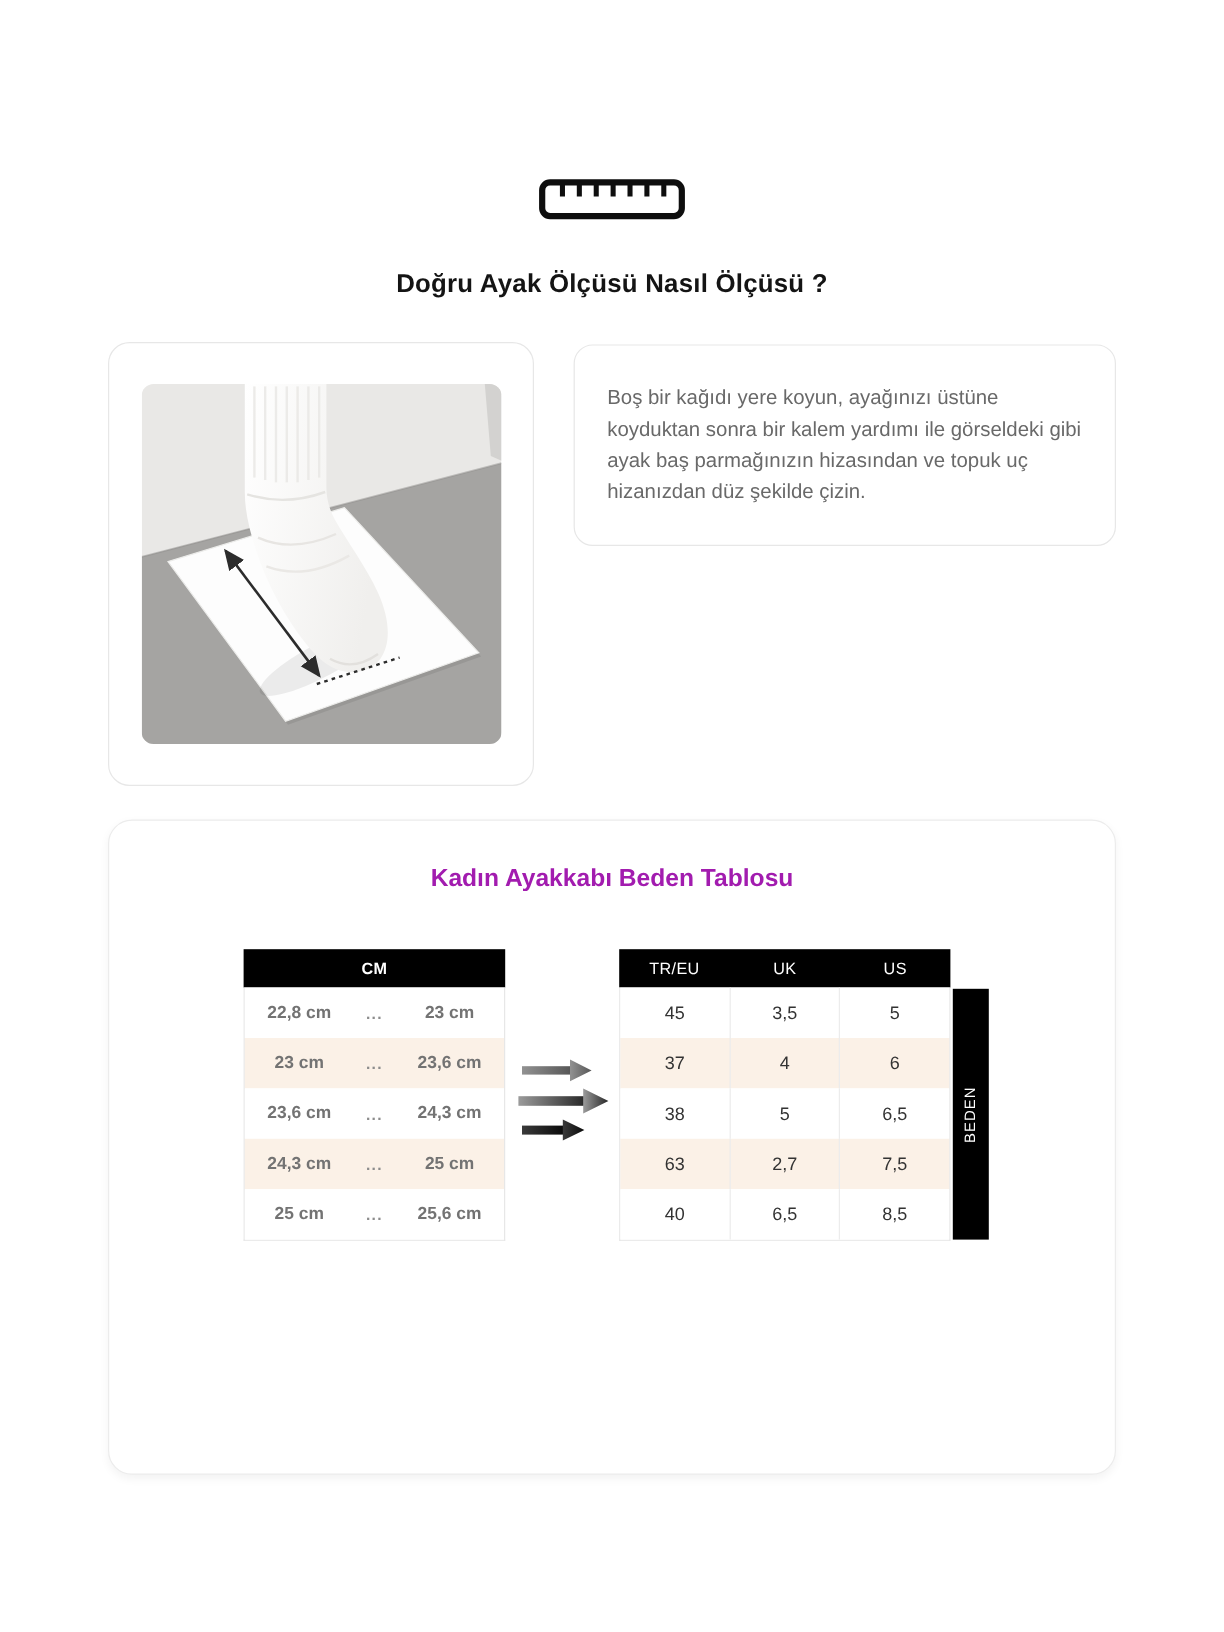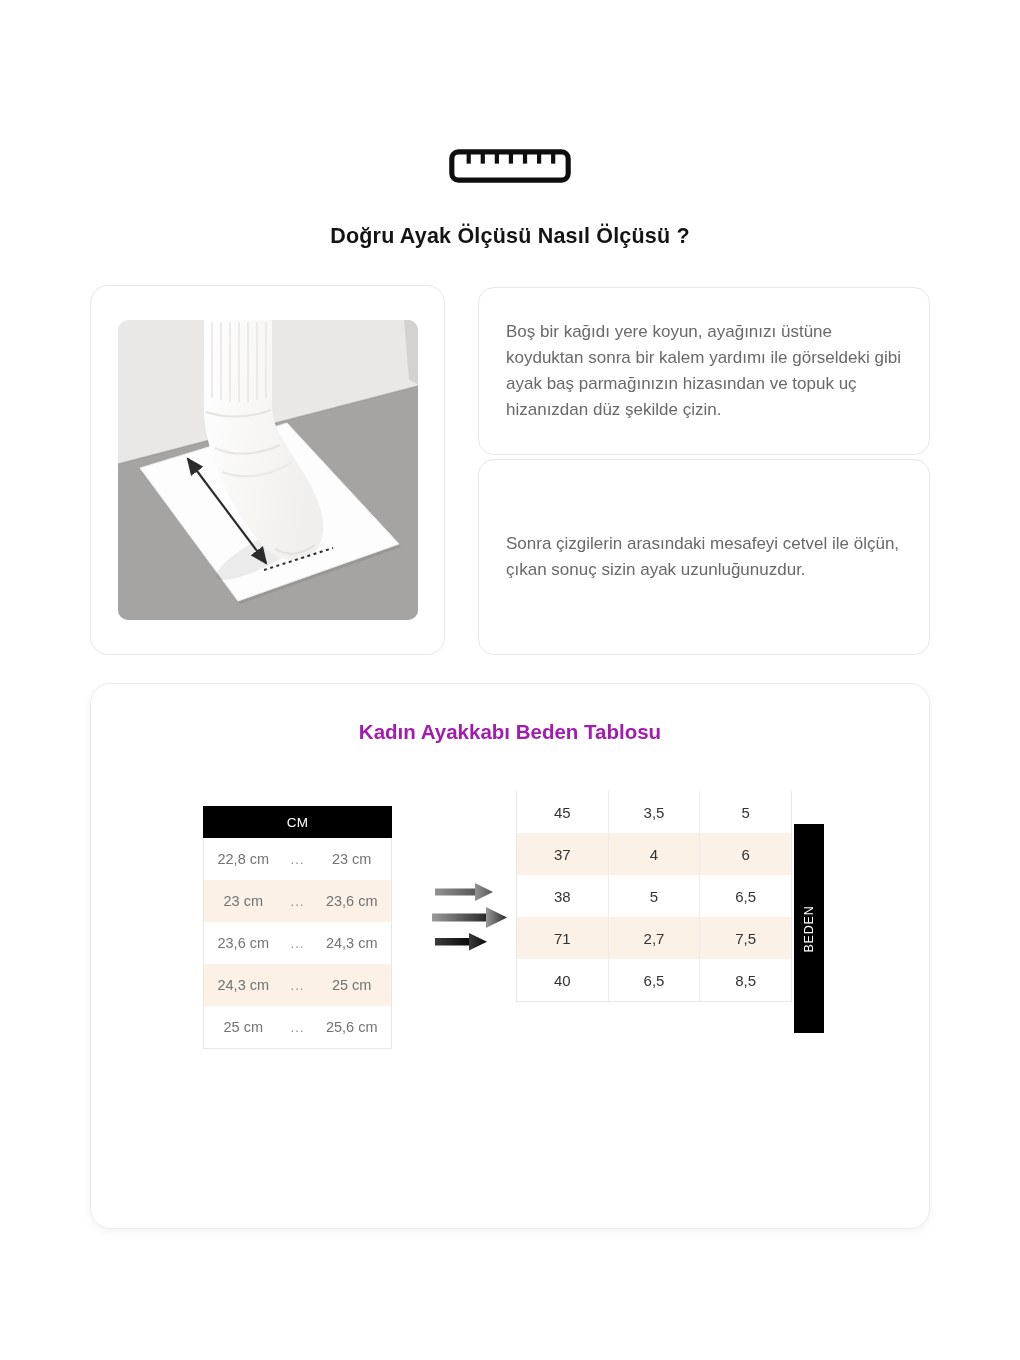--- a/index.html
+++ b/index.html
@@ -37,21 +37,21 @@
 
   .t-head { height:32px; background:#000; color:#fff; display:flex; align-items:center; }
   .t-head .hcell { flex:1; text-align:center; font-size:13.5px; letter-spacing:0.3px; }
   .t-body { border:1px solid #e7e7e7; border-top:none; background:#fff; }
   .t-row { height:42px; display:flex; align-items:center; background:#fff; }
   .t-row.alt { background:#fbf1e7; }
   .t-row + .t-row { border-top:1px solid #efefef; }
   .t-row.alt + .t-row, .t-row + .t-row.alt { border-top:none; }
 
   
-  .cm-table { position:absolute; left:112px; top:15px; width:189px; }
+  .cm-table { position:absolute; left:112px; top:0; width:218px;font-weight:bold; }
   .cm-table .val { width:42%; text-align:center; font-size:14.5px; color:#737373; }
   .cm-table .dots { width:16%; text-align:center; font-size:13px; color:#8c8c8c; letter-spacing:1px; }
 
   
   .arrows-wrap { position:absolute; left:338px; top:84px; width:85px; height:78px; }
 
   
   .sz-table { position:absolute; left:425px; top:0; width:276px; }
   .sz-table .cell { flex:1; text-align:center; font-size:15px; color:#333333; align-self:stretch;
     display:flex; align-items:center; justify-content:center; }
@@ -130,23 +130,20 @@
           <line x1="70" y1="139" x2="148" y2="243" stroke="#2c2c2c" stroke-width="2.2" marker-start="url(#ah)" marker-end="url(#ah)"></line>
           <line x1="146" y1="250" x2="215" y2="228" stroke="#2c2c2c" stroke-width="2" stroke-dasharray="3 3.5"></line>
         </svg>
       </div>
     </div>
 
     <div class="steps">
       <div class="step-card first">
         <p>Boş bir kağıdı yere koyun, ayağınızı üstüne koyduktan sonra bir kalem yardımı ile görseldeki gibi ayak baş parmağınızın hizasından ve topuk uç hizanızdan düz şekilde çizin.</p>
       </div>
-      <div class="step-card second">
-        <p>Sonra çizgilerin arasındaki mesafeyi cetvel ile ölçün, çıkan sonuç sizin ayak uzunluğunuzdur.</p>
-      </div>
     </div>
   </div>
 
   <div class="size-card">
     <h2 class="size-title">Kadın Ayakkabı Beden Tablosu</h2>
 
     <div class="tables">
 
       <div class="cm-table">
         <div class="t-head">
@@ -206,38 +203,43 @@
             <path d="M57,32 L78,42.5 L57,53 Z"></path>
           </g>
           <g fill="url(#ag3)">
             <rect x="6" y="63" width="35" height="7.5"></rect>
             <path d="M40,58 L58,66.75 L40,75.5 Z"></path>
           </g>
         </svg>
       </div>
 
       <div class="sz-table">
+        <div class="t-head">
+          <div class="hcell">TR/EU</div>
+          <div class="hcell">UK</div>
+          <div class="hcell">US</div>
+        </div>
         <div class="t-body">
           <div class="t-row">
             <span class="cell">45</span>
             <span class="cell">3,5</span>
             <span class="cell">5</span>
           </div>
           <div class="t-row alt">
             <span class="cell">37</span>
             <span class="cell">4</span>
             <span class="cell">6</span>
           </div>
           <div class="t-row">
             <span class="cell">38</span>
             <span class="cell">5</span>
             <span class="cell">6,5</span>
           </div>
           <div class="t-row alt">
-            <span class="cell">71</span>
+            <span class="cell">63</span>
             <span class="cell">2,7</span>
             <span class="cell">7,5</span>
           </div>
           <div class="t-row">
             <span class="cell">40</span>
             <span class="cell">6,5</span>
             <span class="cell">8,5</span>
           </div>
         </div>
       </div>

